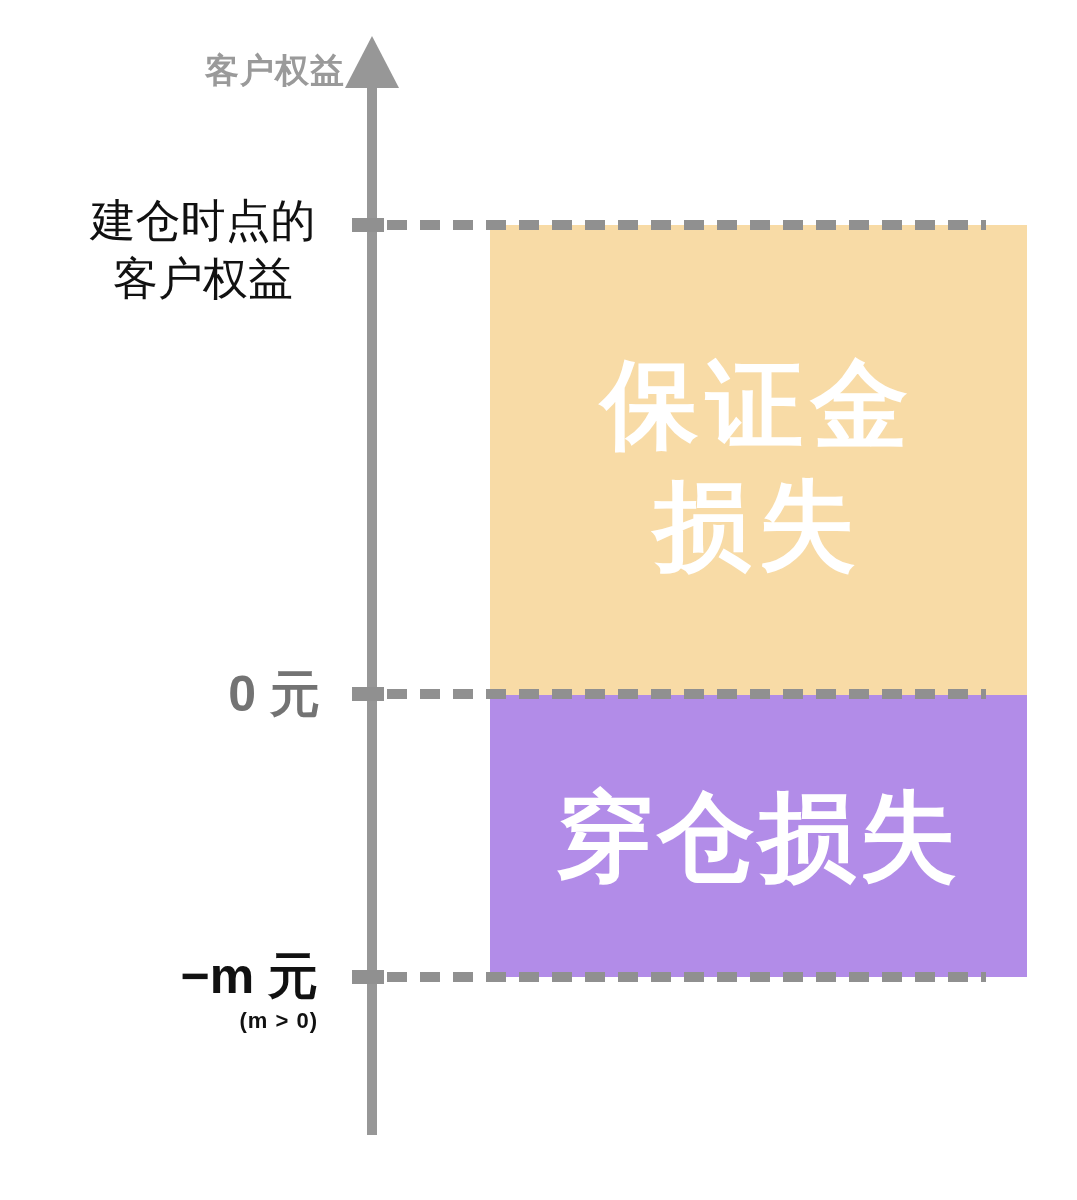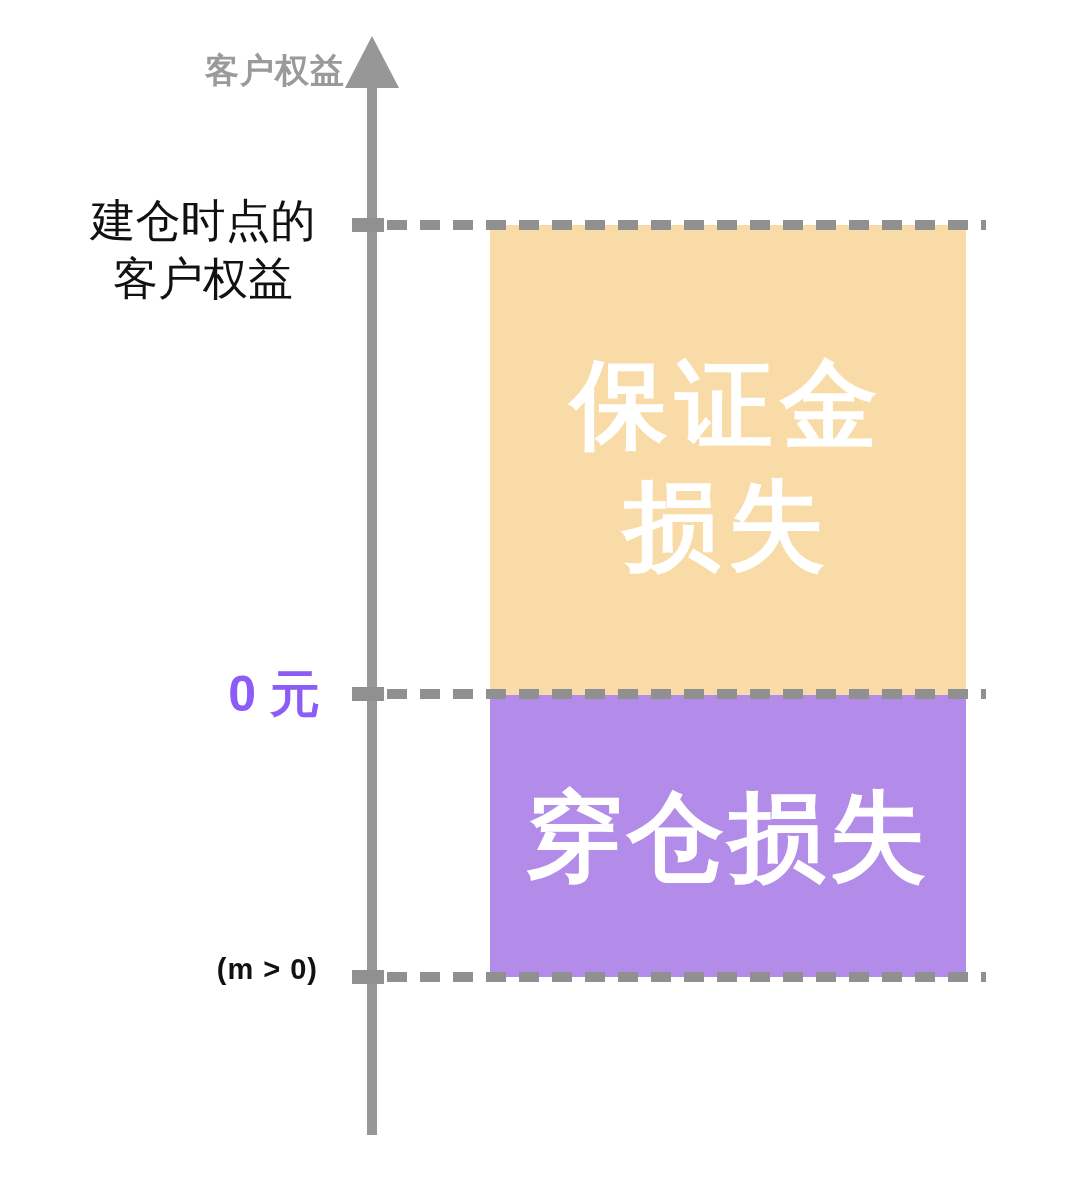--- a/index.html
+++ b/index.html
@@ -68,21 +68,21 @@
     background: #909090;
     z-index: 4;
   }
   .tick-top    { top: 218px; }
   .tick-middle { top: 687px; }
   .tick-bottom { top: 970px; }
   
   .block {
     position: absolute;
     left: 490px;
-    width: 476px;
+    width: 537px;
     display: flex;
     flex-direction: column;
     align-items: center;
     justify-content: center;
     z-index: 1;
     color: #ffffff;
     font-weight: bold;
     text-align: center;
   }
   .block-margin-loss {
@@ -125,40 +125,40 @@
     z-index: 3;
   }
   .label-zero {
     position: absolute;
     left: 120px;
     top: 667px;
     width: 200px;
     text-align: right;
     font-size: 50px;
     font-weight: bold;
-    color: #8b5cf6;
+    color: #737373;
     line-height: 1.1;
     z-index: 3;
   }
   .label-neg-m {
     position: absolute;
     left: 98px;
     top: 949px;
     width: 220px;
     text-align: right;
     color: #111111;
     z-index: 3;
   }
   .label-neg-m .main {
     font-size: 50px;
     font-weight: bold;
     line-height: 1.1;
   }
   .label-neg-m .sub {
-    font-size: 29px;
+    font-size: 22px;
     font-weight: 600;
     margin-top: 4px;
     letter-spacing: 1px;
   }
 </style>
 </head>
 <body>
 
 <div id="canvas">
 
@@ -184,16 +184,17 @@
   <div class="tick tick-bottom"></div>
 
   <div class="label-open-equity">
     <div>建仓时点的</div>
     <div>客户权益</div>
   </div>
 
   <div class="label-zero">0 元</div>
 
   <div class="label-neg-m">
+    <div class="main">−m 元</div>
     <div class="sub">(m &gt; 0)</div>
   </div>
 
 </div>
 
 </body></html>

